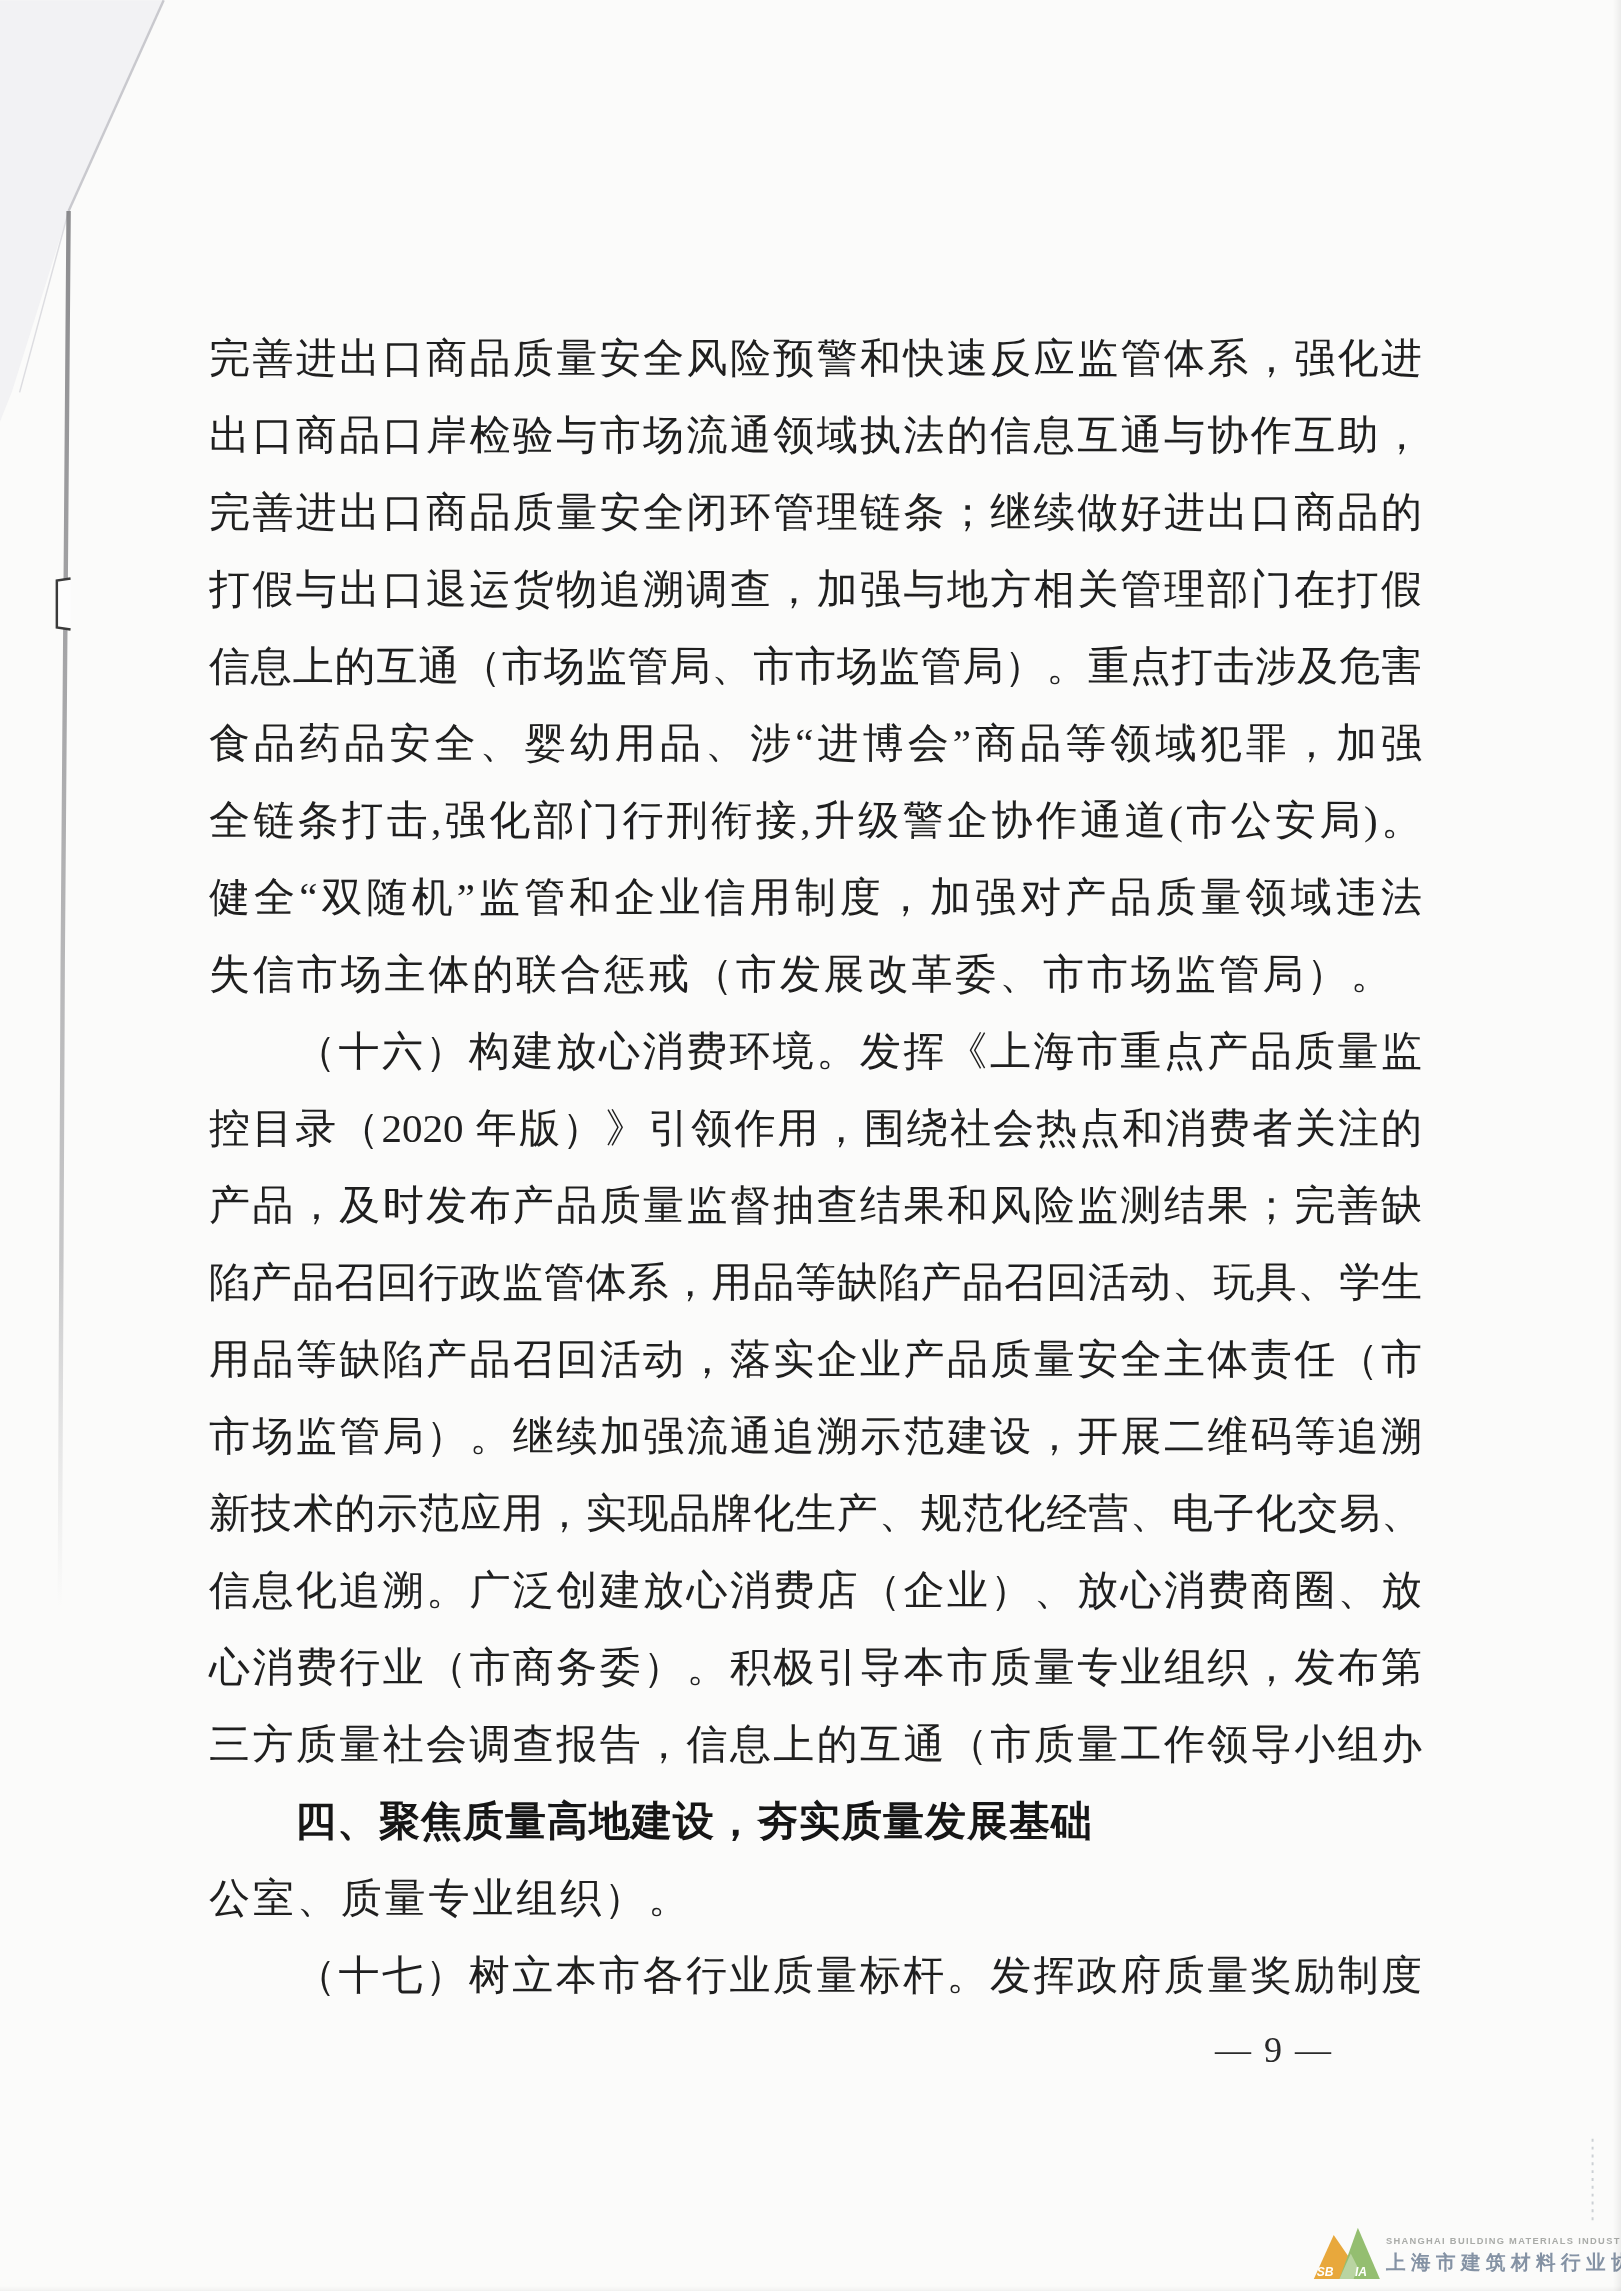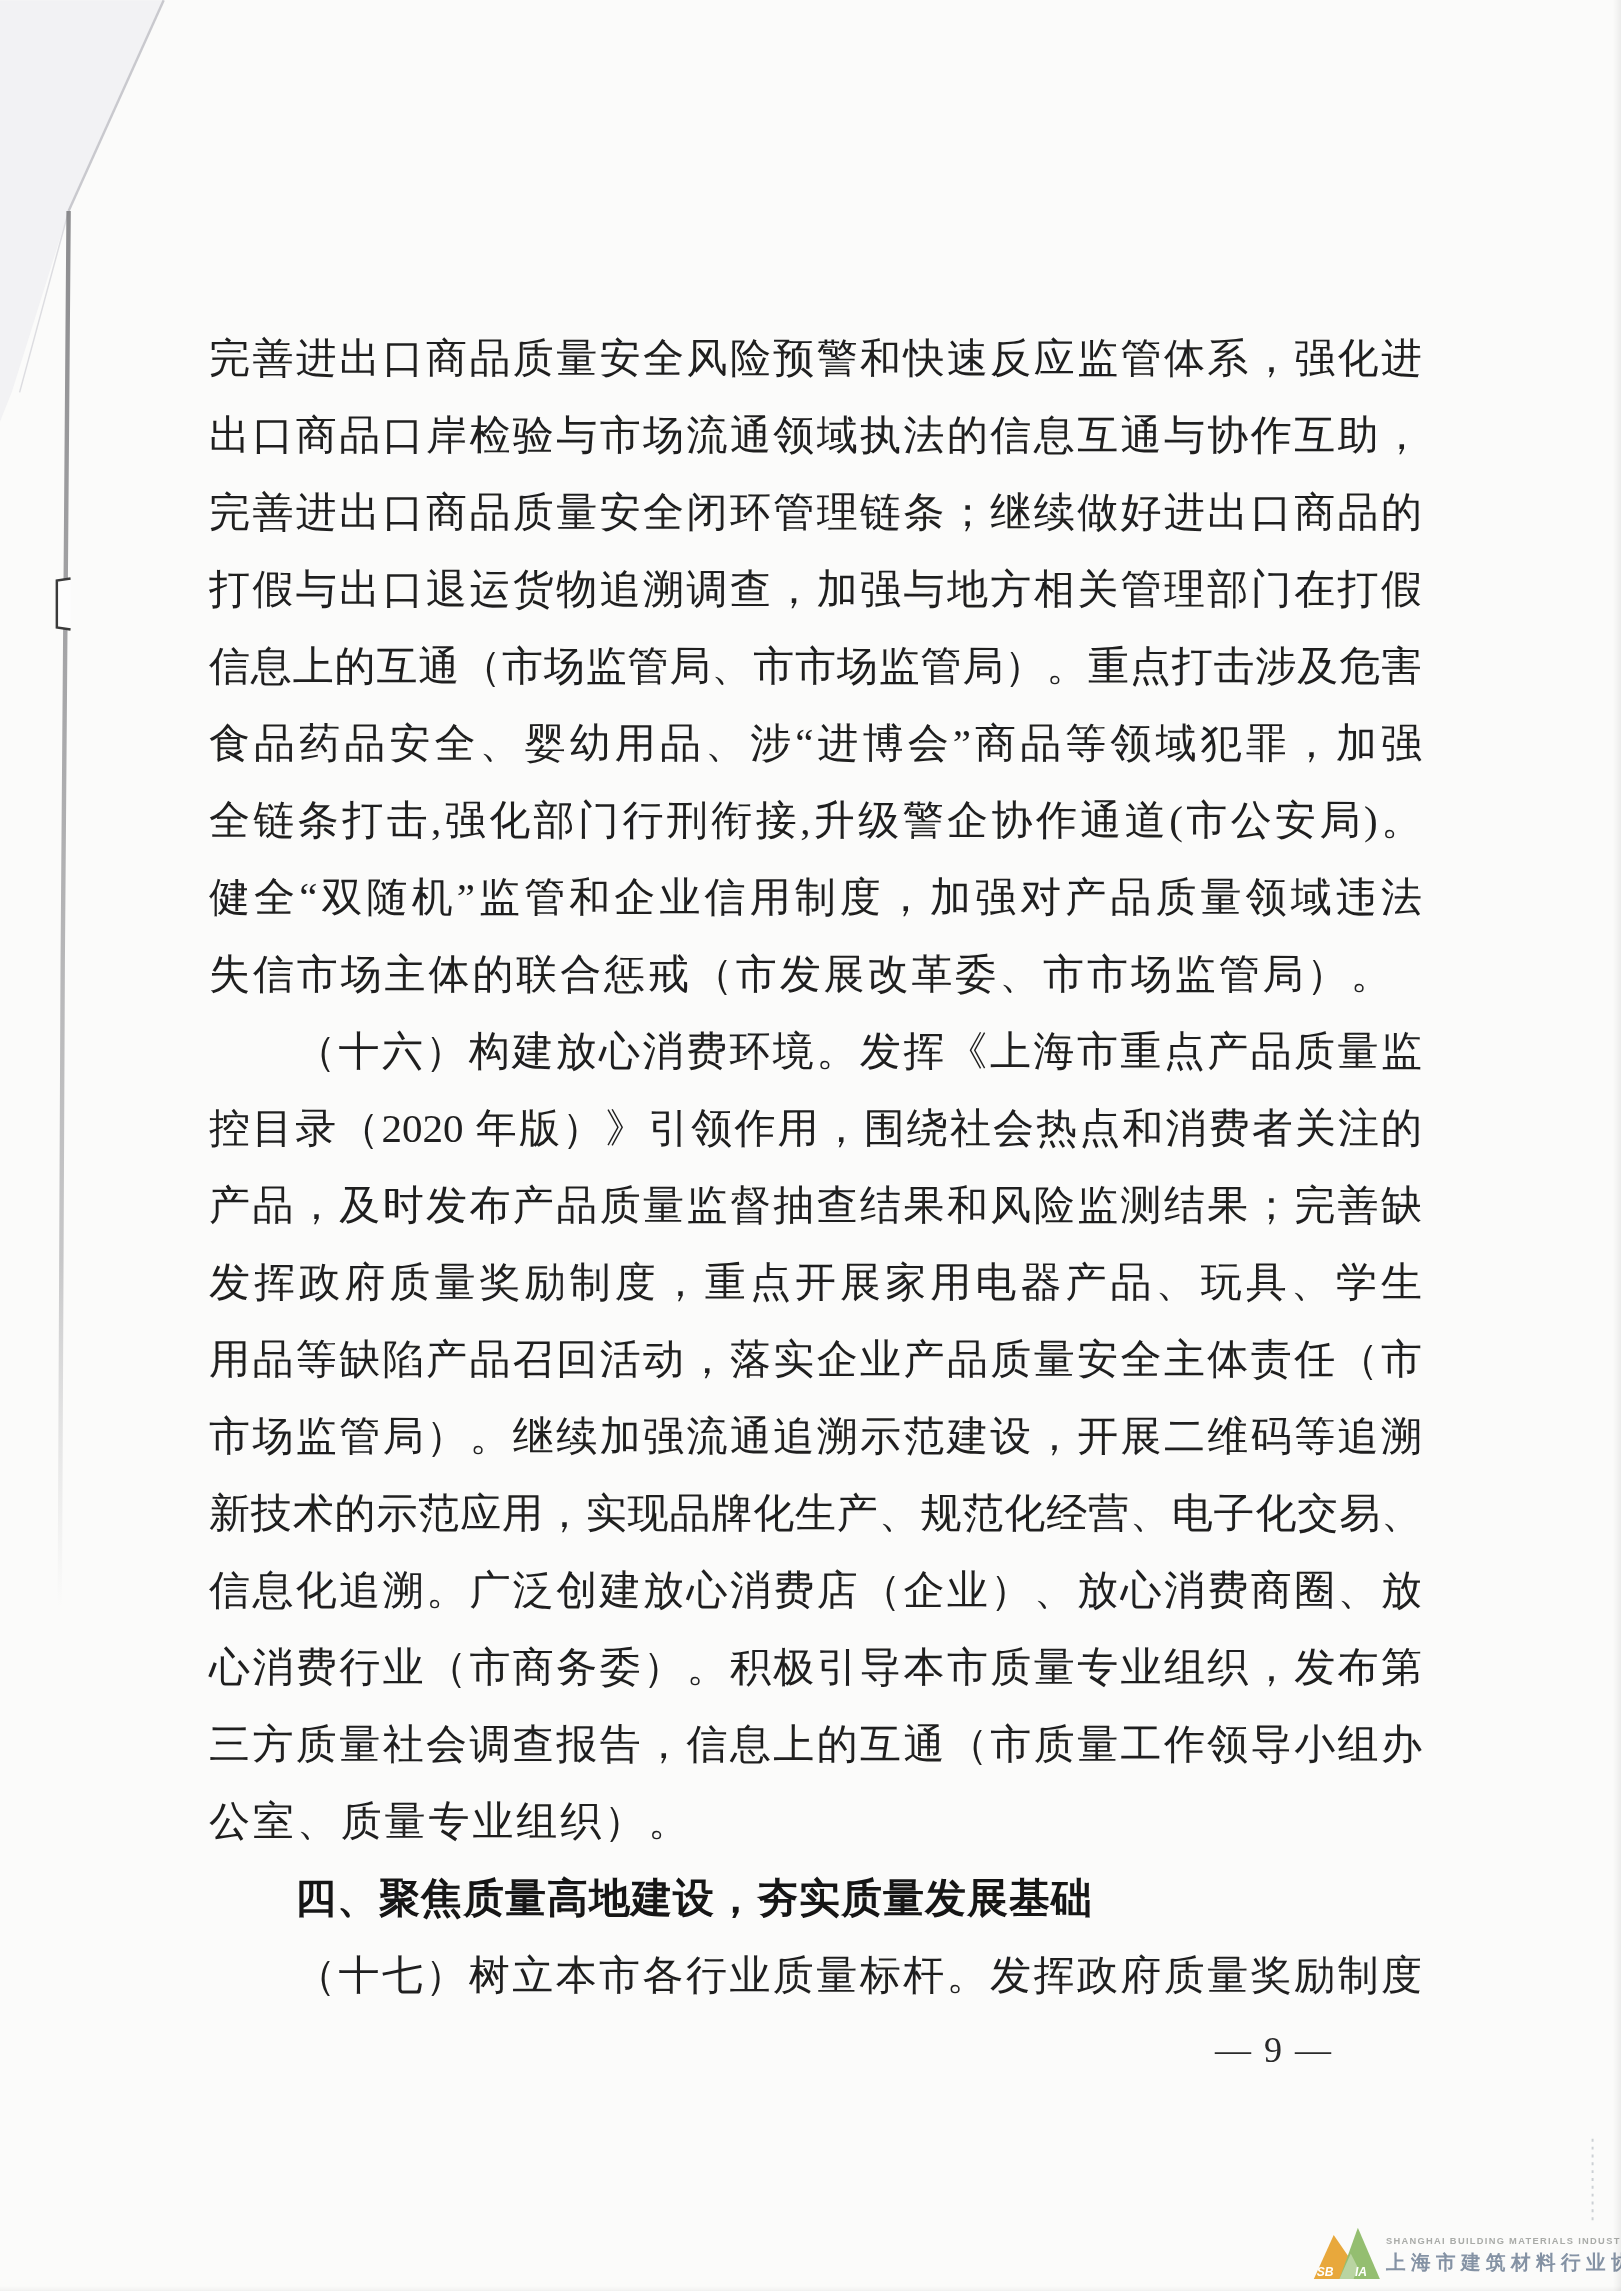--- a/index.html
+++ b/index.html
@@ -95,37 +95,37 @@
       <div class="line justify">健全“双随机”监管和企业信用制度，加强对产品质量领域违法</div>
 
       <div class="line plain">失信市场主体的联合惩戒（市发展改革委、市市场监管局）。</div>
 
       <div class="line indent-justify">（十六）构建放心消费环境。发挥《上海市重点产品质量监</div>
 
       <div class="line justify">控目录（2020 年版）》引领作用，围绕社会热点和消费者关注的</div>
 
       <div class="line justify">产品，及时发布产品质量监督抽查结果和风险监测结果；完善缺</div>
 
-      <div class="line justify">发挥政府质量奖励制度，重点开展家用电器产品、玩具、学生</div>
+      <div class="line justify">陷产品召回行政监管体系，用品等缺陷产品召回活动、玩具、学生</div>
 
       <div class="line justify">用品等缺陷产品召回活动，落实企业产品质量安全主体责任（市</div>
 
       <div class="line justify">市场监管局）。继续加强流通追溯示范建设，开展二维码等追溯</div>
 
       <div class="line justify">新技术的示范应用，实现品牌化生产、规范化经营、电子化交易、</div>
 
       <div class="line justify">信息化追溯。广泛创建放心消费店（企业）、放心消费商圈、放</div>
 
       <div class="line justify">心消费行业（市商务委）。积极引导本市质量专业组织，发布第</div>
 
       <div class="line justify">三方质量社会调查报告，信息上的互通（市质量工作领导小组办</div>
 
+      <div class="line heading">四、聚焦质量高地建设，夯实质量发展基础</div>
+
       <div class="line plain">公室、质量专业组织）。</div>
-
-      <div class="line heading">四、聚焦质量高地建设，夯实质量发展基础</div>
 
       <div class="line indent-justify">（十七）树立本市各行业质量标杆。发挥政府质量奖励制度</div>
     </div>
 
   <div class="page-number">— 9 —</div>
 
   <div class="logo">
     <svg class="logo-mark" viewBox="0 0 100 76">
       <polygon points="4,76 32,14 54,46 49,76" fill="#E8A83C"></polygon>
       <polygon points="20,76 32,44 44,76" fill="#E8A83C" opacity="0"></polygon>

